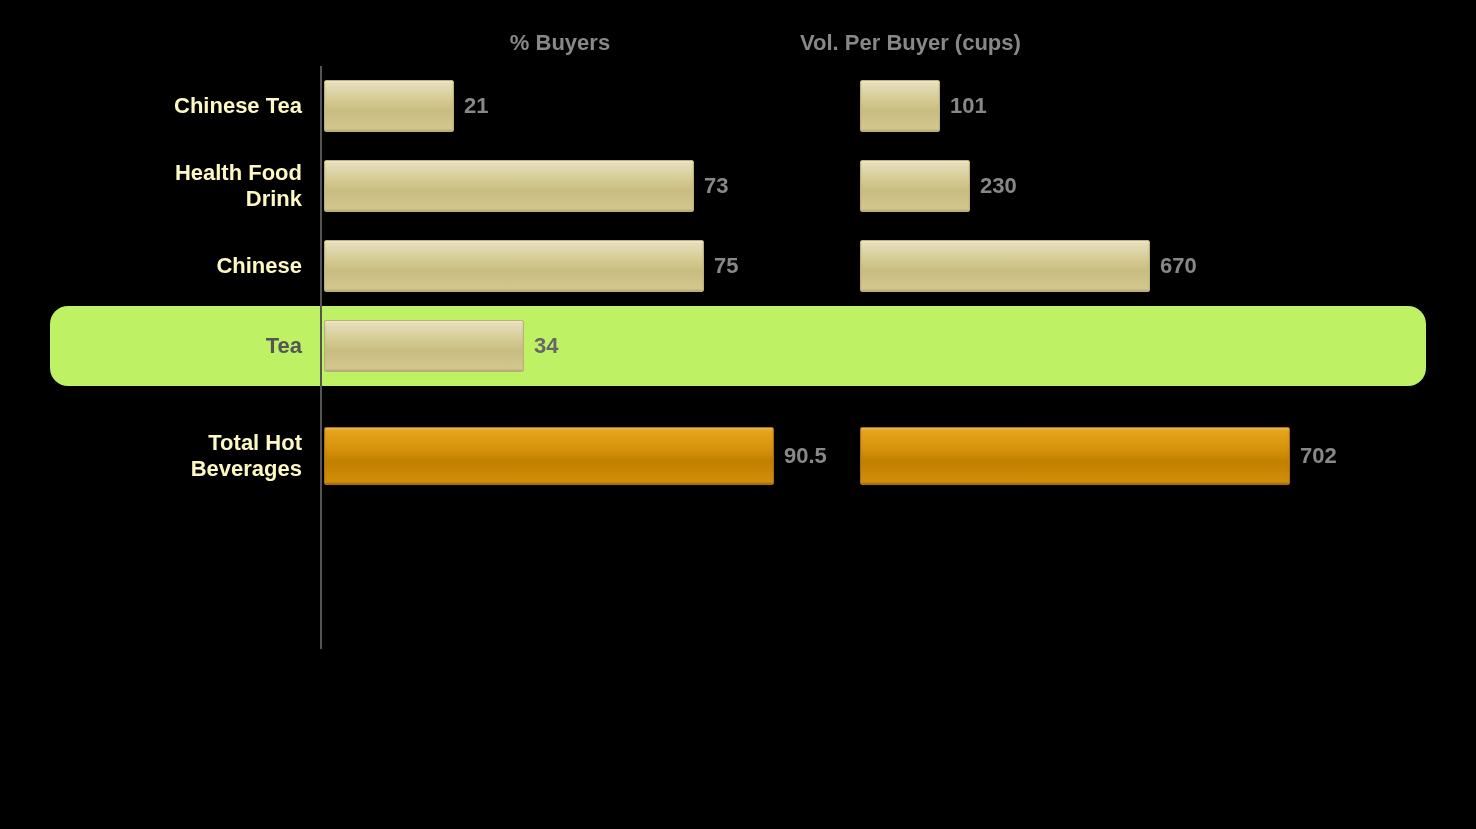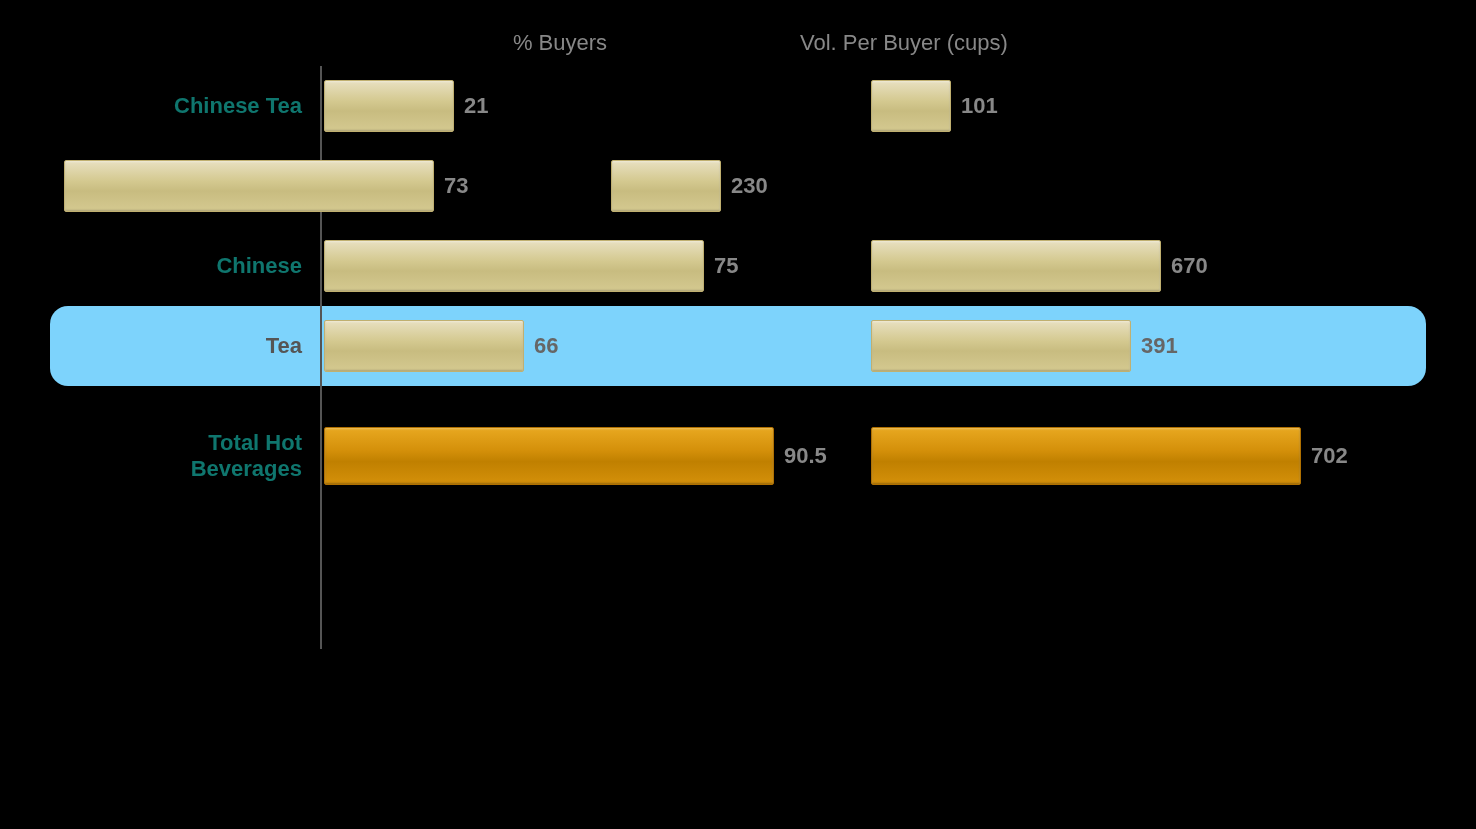--- a/index.html
+++ b/index.html
@@ -28,21 +28,21 @@
     
     .headers-row {
       display: flex;
       margin-bottom: 10px;
       margin-left: 260px;
     }
 
     .col-header {
       color: #888;
       font-size: 22px;
-      font-weight: normal;
+      font-weight: bold;
     }
 
     .col-header-left {
       width: 480px;
       text-align: center;
     }
 
     .col-header-right {
       flex: 1;
     }
@@ -70,32 +70,32 @@
       display: flex;
       align-items: center;
       flex: 1;
       min-height: 80px;
     }
 
     .row-label {
       width: 260px;
       text-align: right;
       padding-right: 18px;
-      color: #0f766e;
+      color: #fef9c3;
       font-size: 22px;
       font-weight: bold;
       line-height: 1.2;
       flex-shrink: 0;
     }
 
     .row-bars {
       display: flex;
       align-items: center;
       flex: 1;
-      gap: 11px;
+      gap: 0;
     }
 
     
     .left-section {
       width: 480px;
       display: flex;
       align-items: center;
       padding-left: 4px;
     }
 
@@ -134,21 +134,21 @@
 
     .bar-value {
       color: #888;
       font-size: 22px;
       font-weight: bold;
       white-space: nowrap;
     }
 
     
     .tea-highlight {
-      background: #7dd3fc;
+      background: #bef264;
       border-radius: 18px;
       margin: 0 -10px;
       padding: 0 10px;
     }
 
     .tea-highlight .row-label {
       color: #555;
     }
 
     .tea-highlight .bar-value {
@@ -190,20 +190,21 @@
       </div>
       <div class="right-section">
         <div class="bar-wrap">
           <div class="bar bar-beige" style="width:80px;"></div>
           <span class="bar-value">101</span>
         </div>
       </div>
     </div>
   </div>
         <div class="chart-row">
+    <div class="row-label">Health Food<br>Drink</div>
     <div class="row-bars">
       <div class="left-section">
         <div class="bar-wrap">
           <div class="bar bar-beige" style="width:370px;"></div>
           <span class="bar-value">73</span>
         </div>
       </div>
       <div class="right-section">
         <div class="bar-wrap">
           <div class="bar bar-beige" style="width:110px;"></div>
@@ -228,27 +229,21 @@
         </div>
       </div>
     </div>
   </div>
         <div class="chart-row tea-highlight">
     <div class="row-label">Tea</div>
     <div class="row-bars">
       <div class="left-section">
         <div class="bar-wrap">
           <div class="bar bar-beige" style="width:200px;"></div>
-          <span class="bar-value">66</span>
-        </div>
-      </div>
-      <div class="right-section">
-        <div class="bar-wrap">
-          <div class="bar bar-beige" style="width:260px;"></div>
-          <span class="bar-value">391</span>
+          <span class="bar-value">34</span>
         </div>
       </div>
     </div>
   </div>
         <div class="chart-row total-row">
     <div class="row-label">Total Hot<br>Beverages</div>
     <div class="row-bars">
       <div class="left-section">
         <div class="bar-wrap">
           <div class="bar bar-gold" style="width:450px;"></div>

